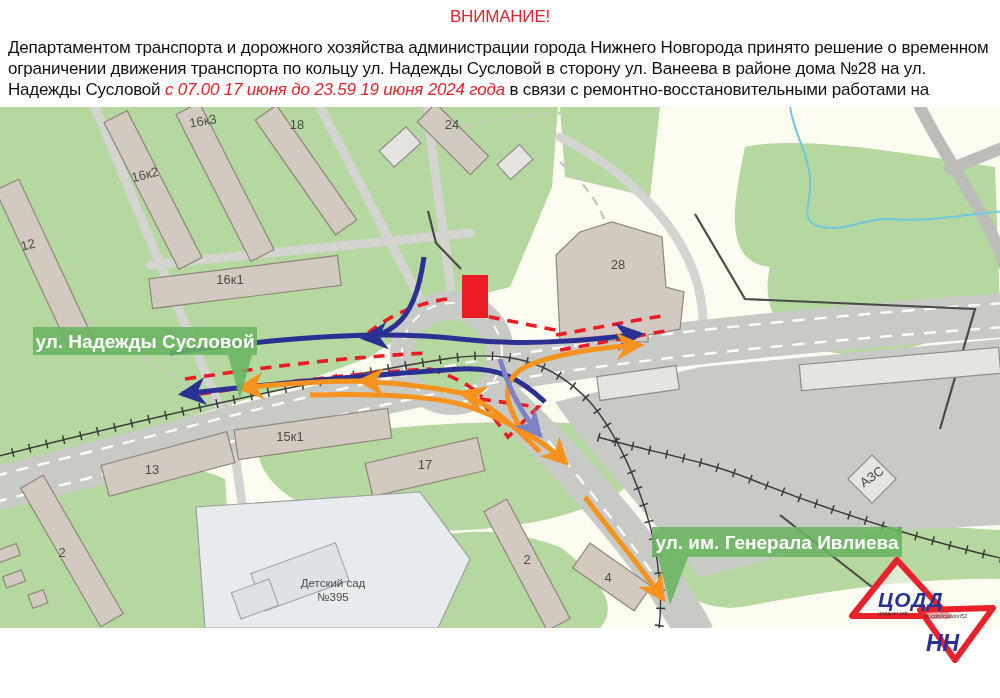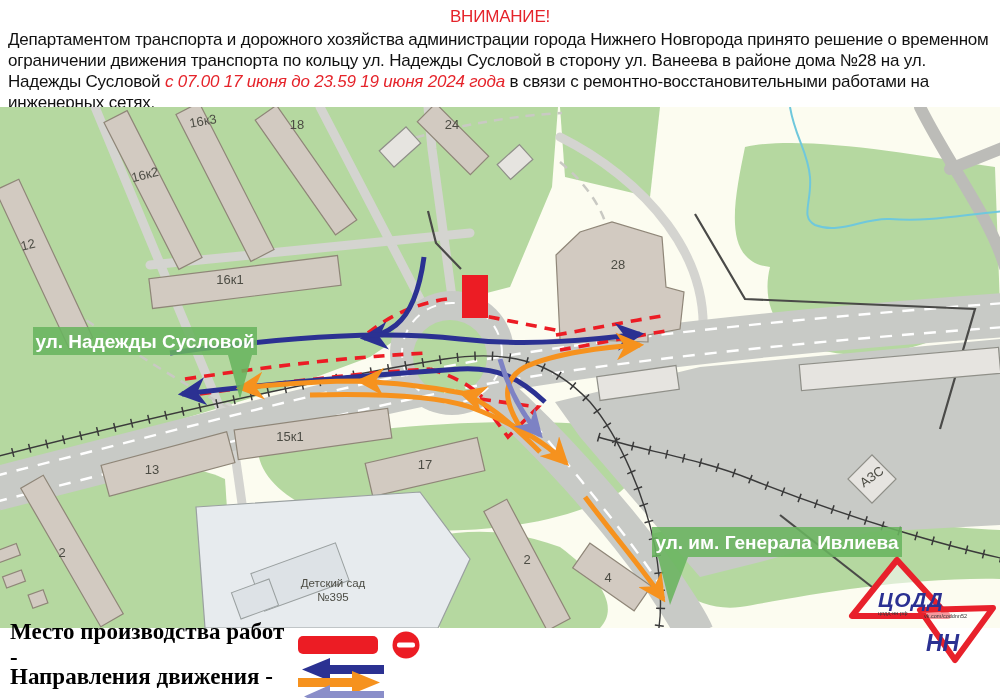--- a/index.html
+++ b/index.html
@@ -1,21 +1,21 @@
 <!DOCTYPE html>
 <html><head>
 <meta charset="utf-8">
 <style>
   html,body{margin:0;padding:0;background:#fff;}
   .page{position:relative;width:1000px;height:698px;background:#ffffff;overflow:hidden;
         font-family:"Liberation Sans",sans-serif;}
   
   .hdr{position:absolute;top:6px;left:8px;width:984px;text-align:left;
        font-size:17px;line-height:21px;letter-spacing:-0.2px;color:#111;}
-  .hdr .attn{display:block;text-align:center;color:#e5242b;margin-bottom:2px;}
+  .hdr .attn{display:block;text-align:center;color:#e5242b;margin-bottom:10px;}
   .hdr .red{color:#e5242b;font-style:italic;}
   .hdr .plea{display:block;text-align:center;color:#e5242b;margin-top:1px;}
   
   .map{position:absolute;top:107px;left:0;width:1000px;height:521px;}
   
   .legend{position:absolute;left:10px;top:630px;width:470px;
           font-family:"Liberation Serif",serif;font-weight:bold;font-size:23px;color:#000;}
   .lrow{position:relative;height:30px;display:flex;align-items:center;}
   .lrow .ltxt{display:inline-block;width:286px;}
   
@@ -193,38 +193,20 @@
     <path d="M228,248 L252,248 L240,292 Z" fill="#69b45f" fill-opacity="0.88"></path>
     <text x="145" y="241" font-family="Liberation Sans, sans-serif" font-size="19" font-weight="bold" fill="#ffffff" text-anchor="middle">ул. Надежды Сусловой</text>
   </g>
   <g>
     <rect x="652" y="420" width="250" height="30" fill="#69b45f" fill-opacity="0.88"></rect>
     <path d="M658,450 L688,450 L670,498 Z" fill="#69b45f" fill-opacity="0.88"></path>
     <text x="777" y="442" font-family="Liberation Sans, sans-serif" font-size="19" font-weight="bold" fill="#ffffff" text-anchor="middle">ул. им. Генерала Ивлиева</text>
   </g>
 </svg>
 
-<div class="legend">
-  <div class="lrow">
-    <span class="ltxt">Место производства работ -</span>
-    <svg width="140" height="30">
-      <rect x="2" y="6" width="80" height="18" rx="5" fill="#ec1c24"></rect>
-      <circle cx="110" cy="15" r="13.5" fill="#ec1c24"></circle>
-      <rect x="101" y="12.5" width="18" height="5" rx="2" fill="#ffffff"></rect>
-    </svg>
-  </div>
-  <div class="lrow" style="height:34px">
-    <span class="ltxt">Направления движения -</span>
-    <svg width="140" height="52" style="margin-top:14px">
-      <path d="M88,7 L34,7 L34,0 L6,11.5 L34,23 L34,16 L88,16 Z" fill="#2b3192"></path>
-      <path d="M2,20 L56,20 L56,13 L84,24.5 L56,36 L56,29 L2,29 Z" fill="#f6921e"></path>
-      <path d="M88,33 L34,33 L34,27 L8,38.5 L34,50 L34,43 L88,43 Z" fill="#8a8ec9"></path>
-    </svg>
-  </div>
-</div>
 
 <svg class="logo" viewBox="0 0 150 140">
   <path d="M49,10 L4,66 L100,66 Z" fill="#ffffff" fill-opacity="0.55" stroke="#e8212b" stroke-width="6" stroke-linejoin="round"></path>
   <path d="M72,60 L145,58 L107,110 Z" fill="#ffffff" fill-opacity="0.55" stroke="#e8212b" stroke-width="6" stroke-linejoin="round"></path>
   <text x="30" y="57" font-family="Liberation Sans, sans-serif" font-size="21" font-weight="bold" font-style="italic" fill="#2b3192" letter-spacing="1">ЦОДД</text>
   <text x="78" y="101" font-family="Liberation Sans, sans-serif" font-size="23" font-weight="bold" font-style="italic" fill="#2b3192">НН</text>
   <text x="30" y="65" font-family="Liberation Sans, sans-serif" font-size="5.5" fill="#333333">цодд-нн.рф</text>
   <text x="76" y="68" font-family="Liberation Sans, sans-serif" font-size="5.5" fill="#333333">vk.com/coddnn52</text>
 </svg>
 

